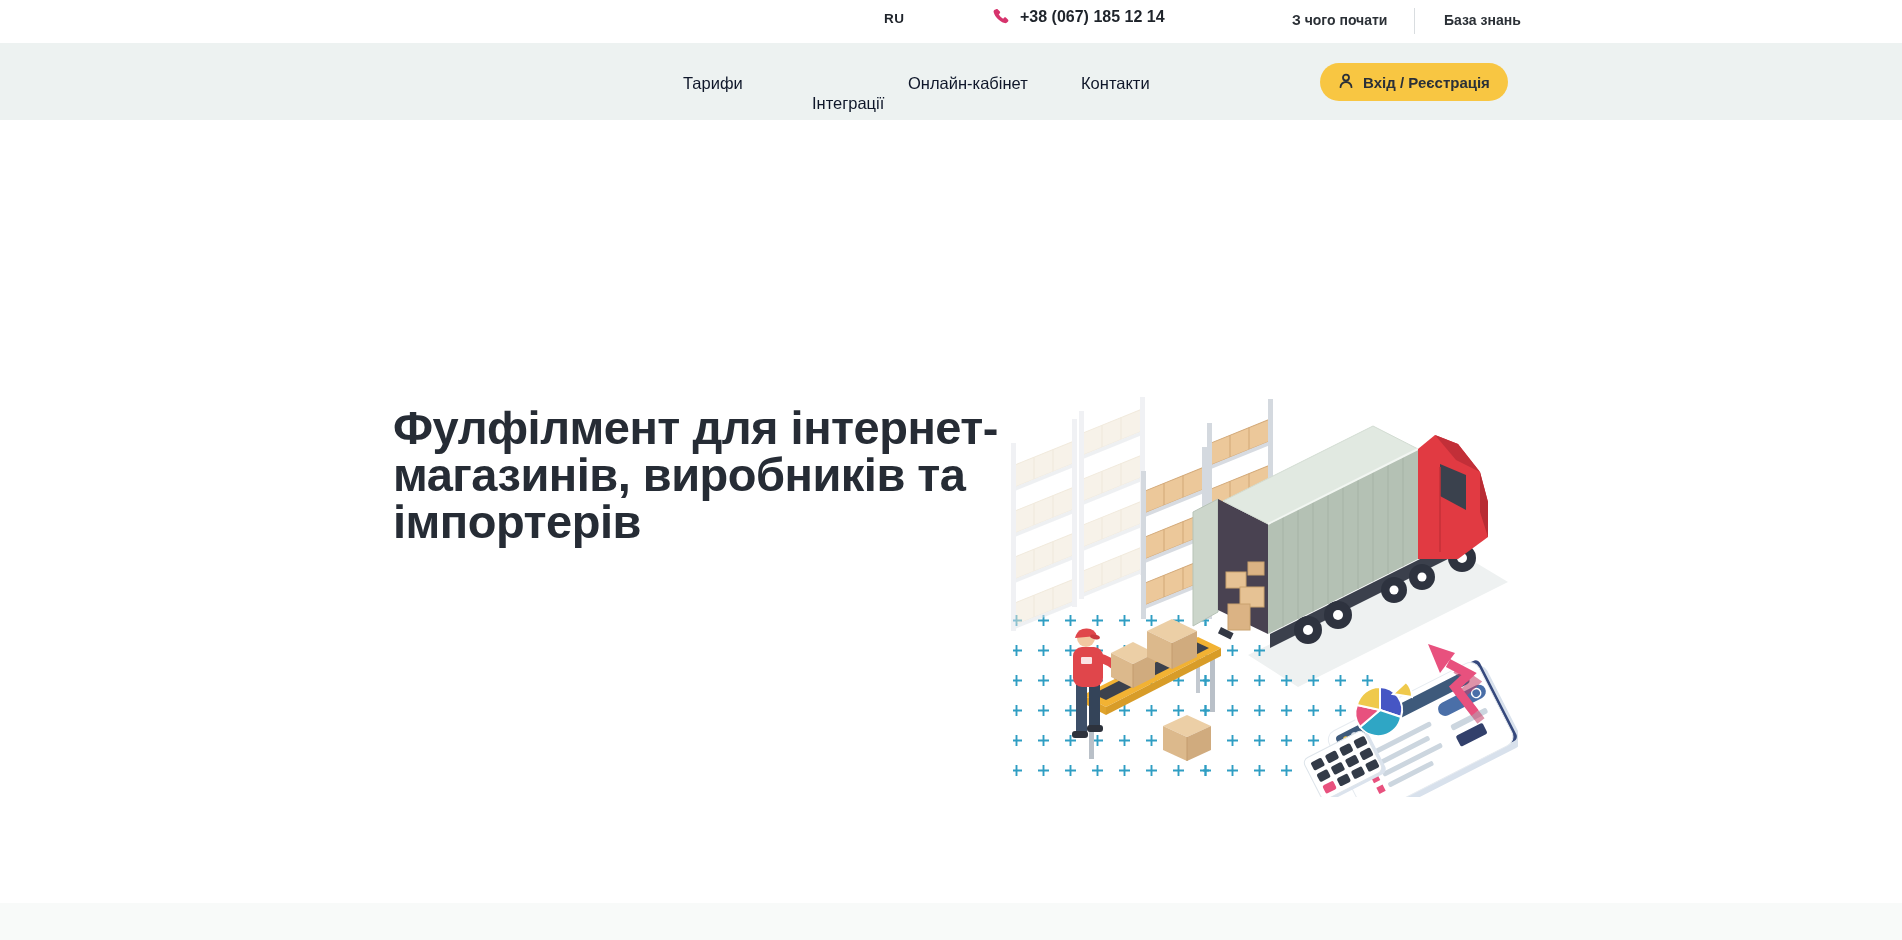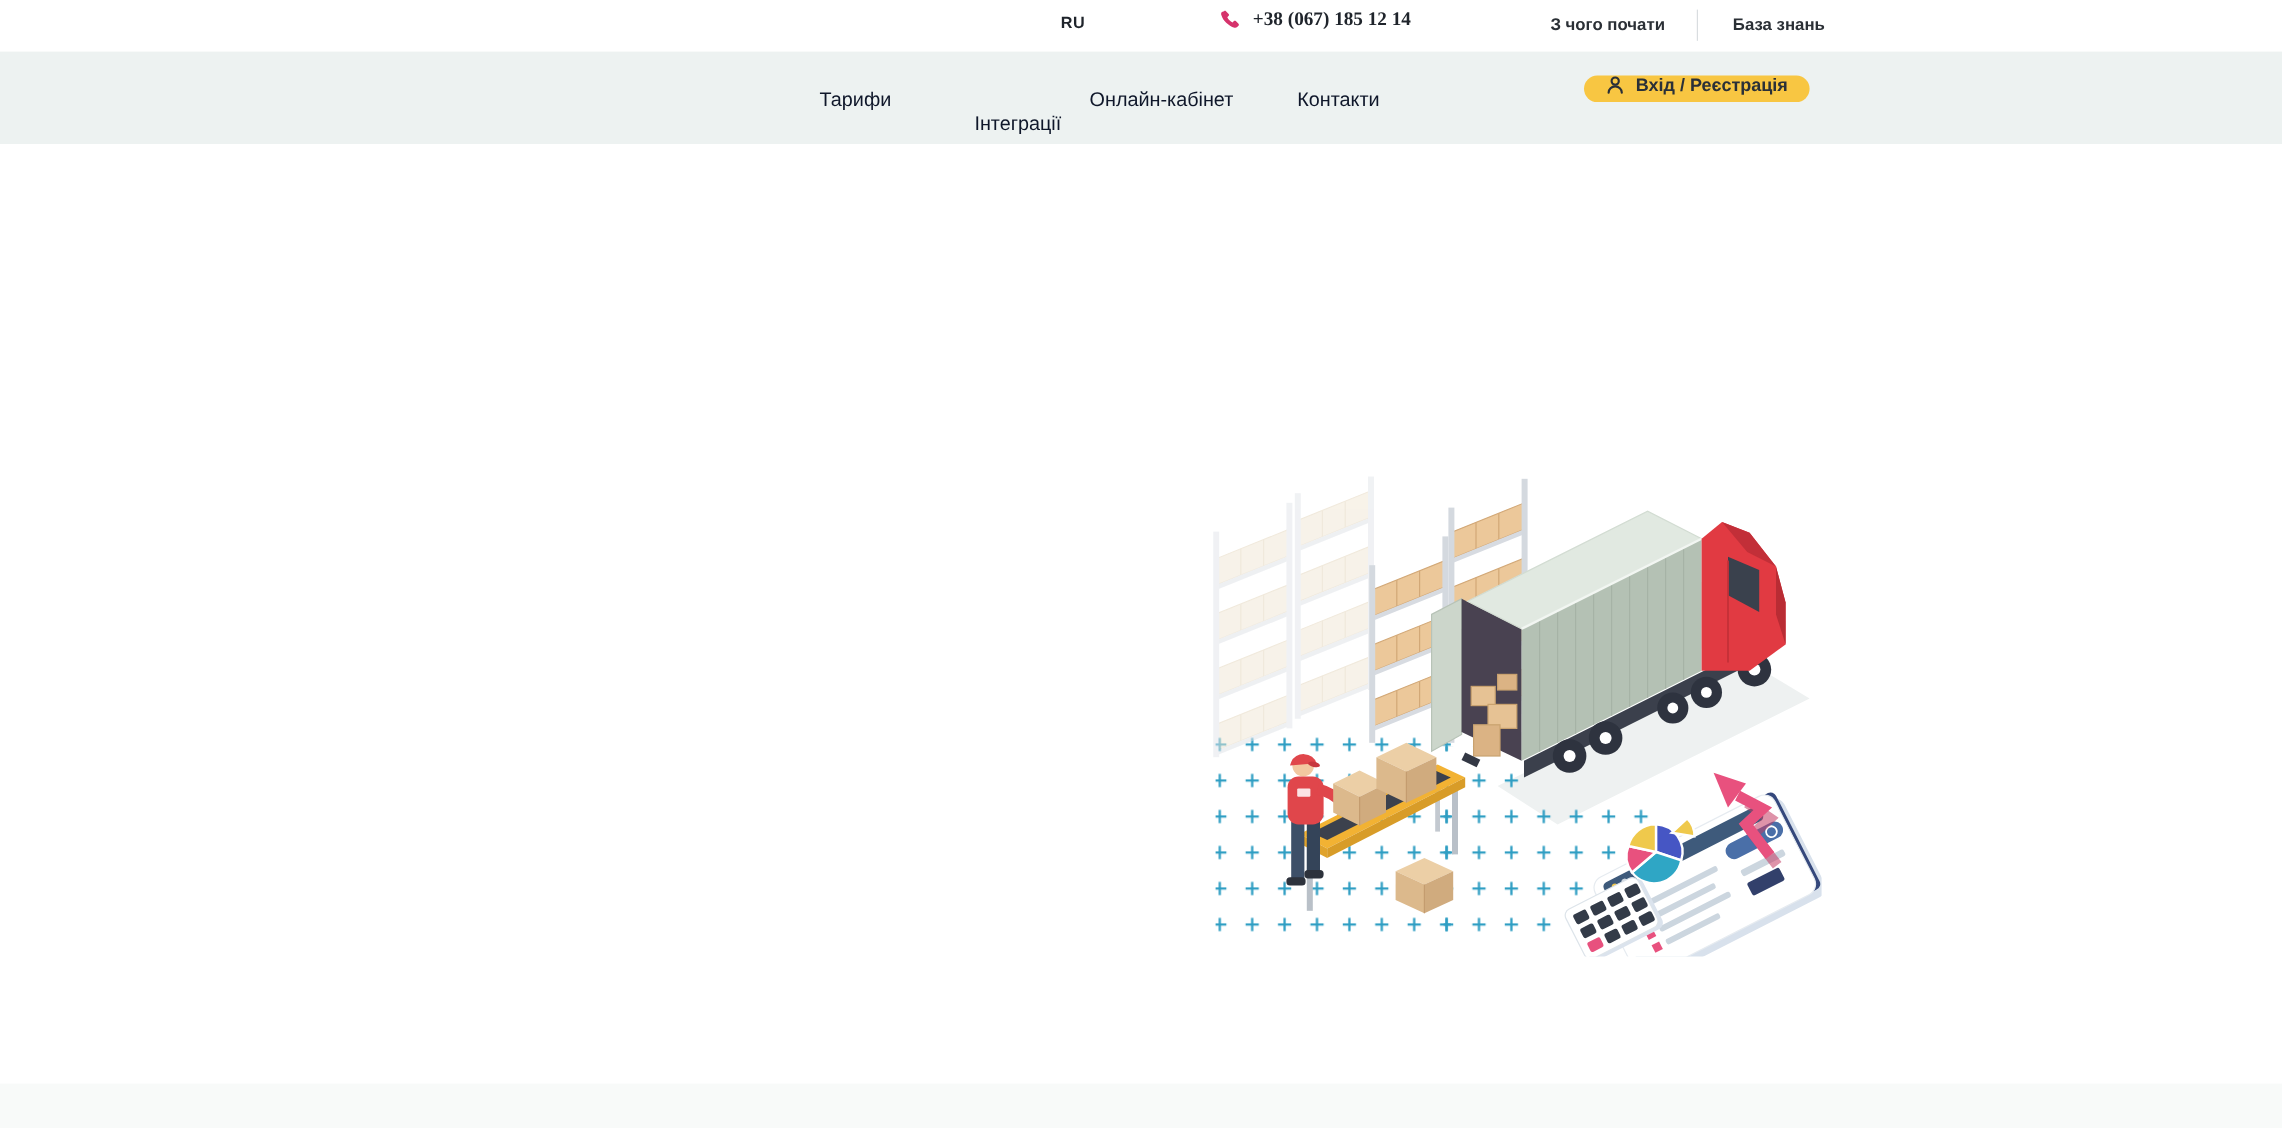--- a/index.html
+++ b/index.html
@@ -3,41 +3,41 @@
 <meta charset="utf-8">
 <style>
   * { margin:0; padding:0; box-sizing:border-box; }
   html,body { background:#ffffff; }
   body { font-family:"Liberation Sans","DejaVu Sans",sans-serif; color:#20262e; }
   .stage { position:relative; width:1902px; height:940px; background:#ffffff; overflow:hidden; }
 
   
   .topbar { position:absolute; left:0; top:0; width:1544px; height:43px; background:#ffffff; }
   .tb-lang { position:absolute; left:884px; top:11px; font-size:13.5px; font-weight:700; letter-spacing:.4px; color:#1f242b; cursor:pointer; }
-  .tb-phone { position:absolute; left:1016px; top:8px; display:flex; align-items:center; gap:10px; cursor:pointer;font-family:Liberation Serif, serif; }
+  .tb-phone { position:absolute; left:992px; top:8px; display:flex; align-items:center; gap:10px; cursor:pointer; }
   .tb-phone svg { display:block; }
   .tb-phone-num { font-size:16px; font-weight:600; color:#1f242b; white-space:nowrap; }
   .tb-link { position:absolute; top:12px; font-size:14px; color:#2b3036; cursor:pointer; white-space:nowrap;font-weight:bold; }
   .tb-link.l1 { left:1292px; }
   .tb-link.l2 { left:1444px; }
   .tb-sep { position:absolute; left:1414px; top:8px; width:1px; height:26px; background:#d9dde0; }
 
   
   .header { position:absolute; left:0; top:43px; width:1902px; height:77px; background:#edf2f1; }
   .logo { position:absolute; left:393px; top:14px; cursor:pointer; width:180px; }
   .logo-title { font-size:30px; line-height:30px; font-weight:800; letter-spacing:-.5px; color:#2c323a; }
   .logo-sub { margin-top:4px; font-size:14px; letter-spacing:.6px; color:#6e7781; }
   .logo-cube { position:absolute; left:126px; top:-8px; }
   .nav-link { position:absolute; top:31px; font-size:16.5px; color:#0f172a; cursor:pointer; white-space:nowrap; }
   .nav-link.n1 { left:683px; }
   .nav-link.n2 { left:812px;margin-top:20px; }
   .nav-link.n3 { left:908px; }
   .nav-link.n4 { left:1081px; }
-  .login-btn { position:absolute; left:1320px; top:20px; width:188px; height:22px; border:none; border-radius:19px;
-               background:#f8c642; display:flex; align-items:flex-start; justify-content:center; gap:9px;
+  .login-btn { position:absolute; left:1320px; top:20px; width:188px; height:38px; border:none; border-radius:19px;
+               background:#f8c642; display:flex; align-items:center; justify-content:center; gap:9px;
                font-family:inherit; font-size:15px; font-weight:700; color:#2a3038; cursor:pointer; }
 
   
   .hero-title { position:absolute; left:393px; top:404px; width:690px; font-size:47px; line-height:47px;
                 font-weight:700; letter-spacing:-.5px; color:#262c35; }
   .hero-desc { position:absolute; left:393px; top:612px; width:640px; font-size:19px; line-height:28px; color:#41474f; }
   .cta-btn { position:absolute; left:392px; top:722px; width:175px; height:48px; border:none; border-radius:8px;
              background:#1b86ad; color:#ffffff; font-family:inherit; font-size:15px; font-weight:700;
              letter-spacing:.9px; cursor:pointer; }
   .illo { position:absolute; left:1003px; top:397px; width:515px; height:400px; }
@@ -76,20 +76,21 @@
       <span>
         <svg width="16" height="16" viewBox="0 0 16 16" fill="none" stroke="#2a3038" stroke-width="1.8" stroke-linecap="round">
           <circle cx="8" cy="4.6" r="3"></circle>
           <path d="M2.5 14.2 a5.5 5.2 0 0 1 11 0"></path>
         </svg>
       </span>
       <span>Вхід / Реєстрація</span>
     </button>
   </div>
 
+  <h1 class="hero-title">Фулфілмент для інтернет-магазинів, виробників та імпортерів</h1>
 
   <div class="illo">
     <svg width="515" height="400" viewBox="0 0 515 400">
       <defs>
         <pattern id="plus" width="27" height="30" patternUnits="userSpaceOnUse">
           <path d="M13.5 8 v11 M8 13.5 h11" stroke="#2f9ec3" stroke-width="1.9" fill="none"></path>
         </pattern>
       </defs>
 
       <polygon points="245,258 455,155 505,185 295,290" fill="#eef1f1"></polygon>

